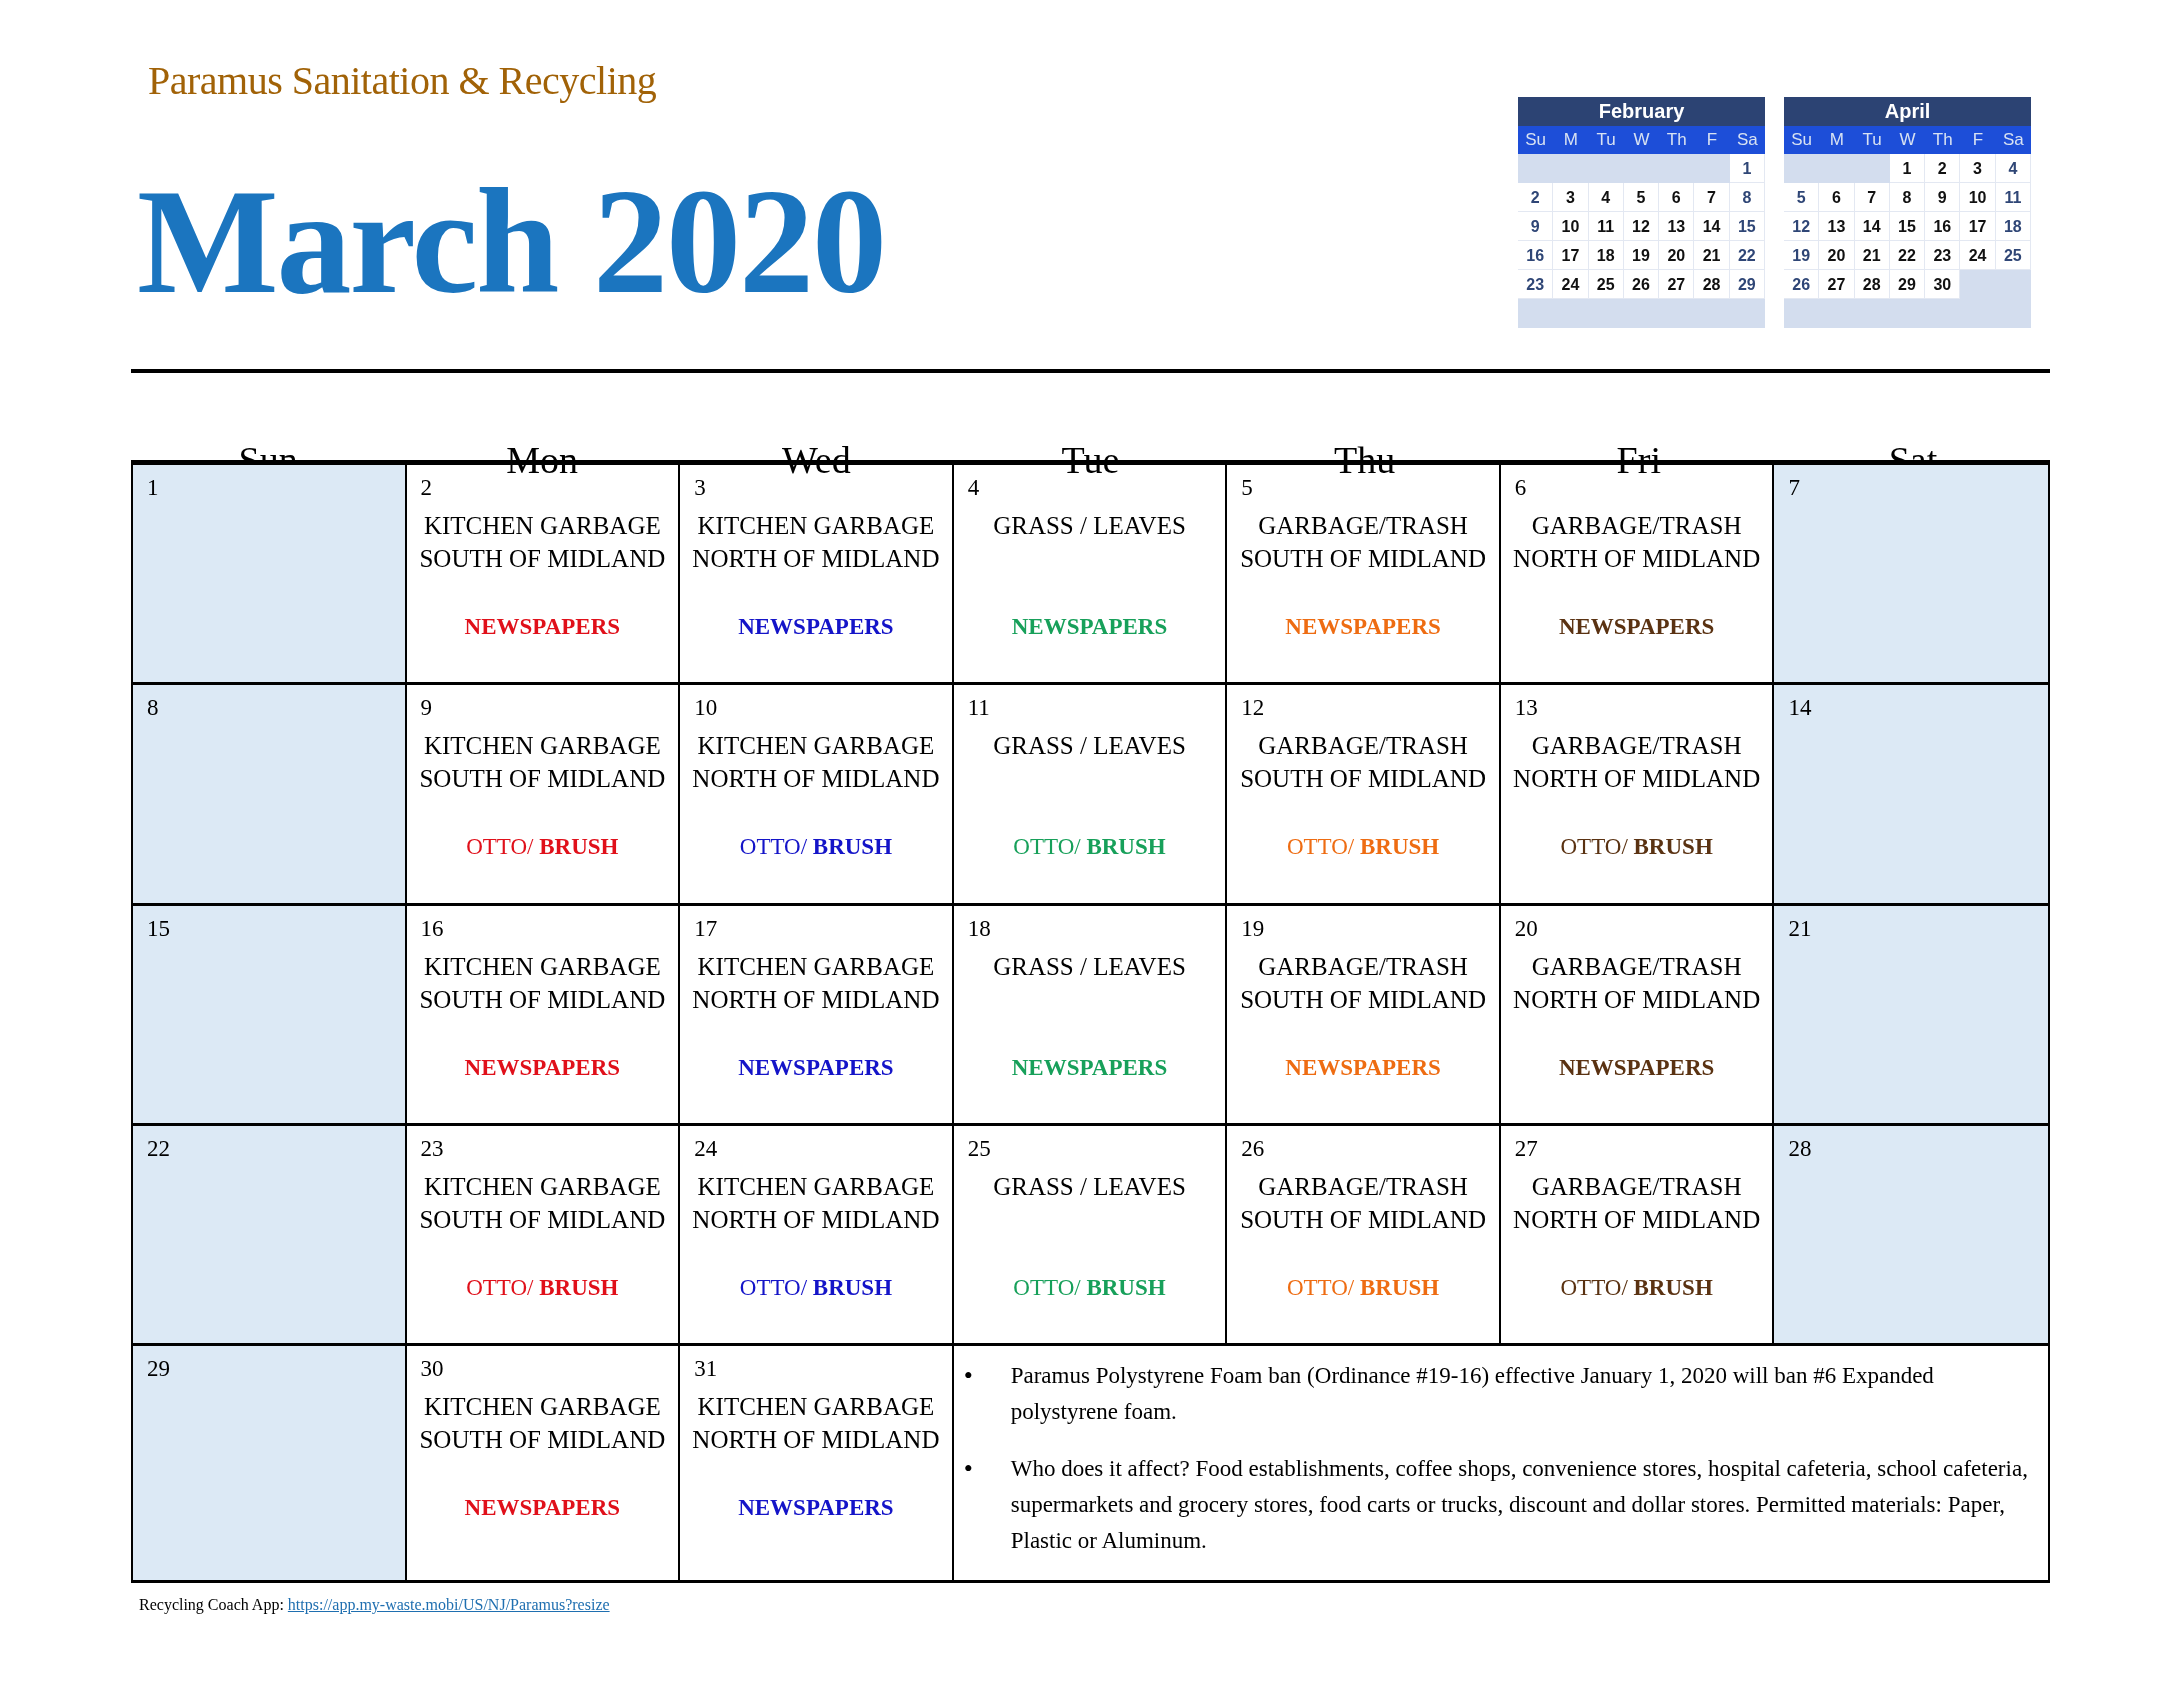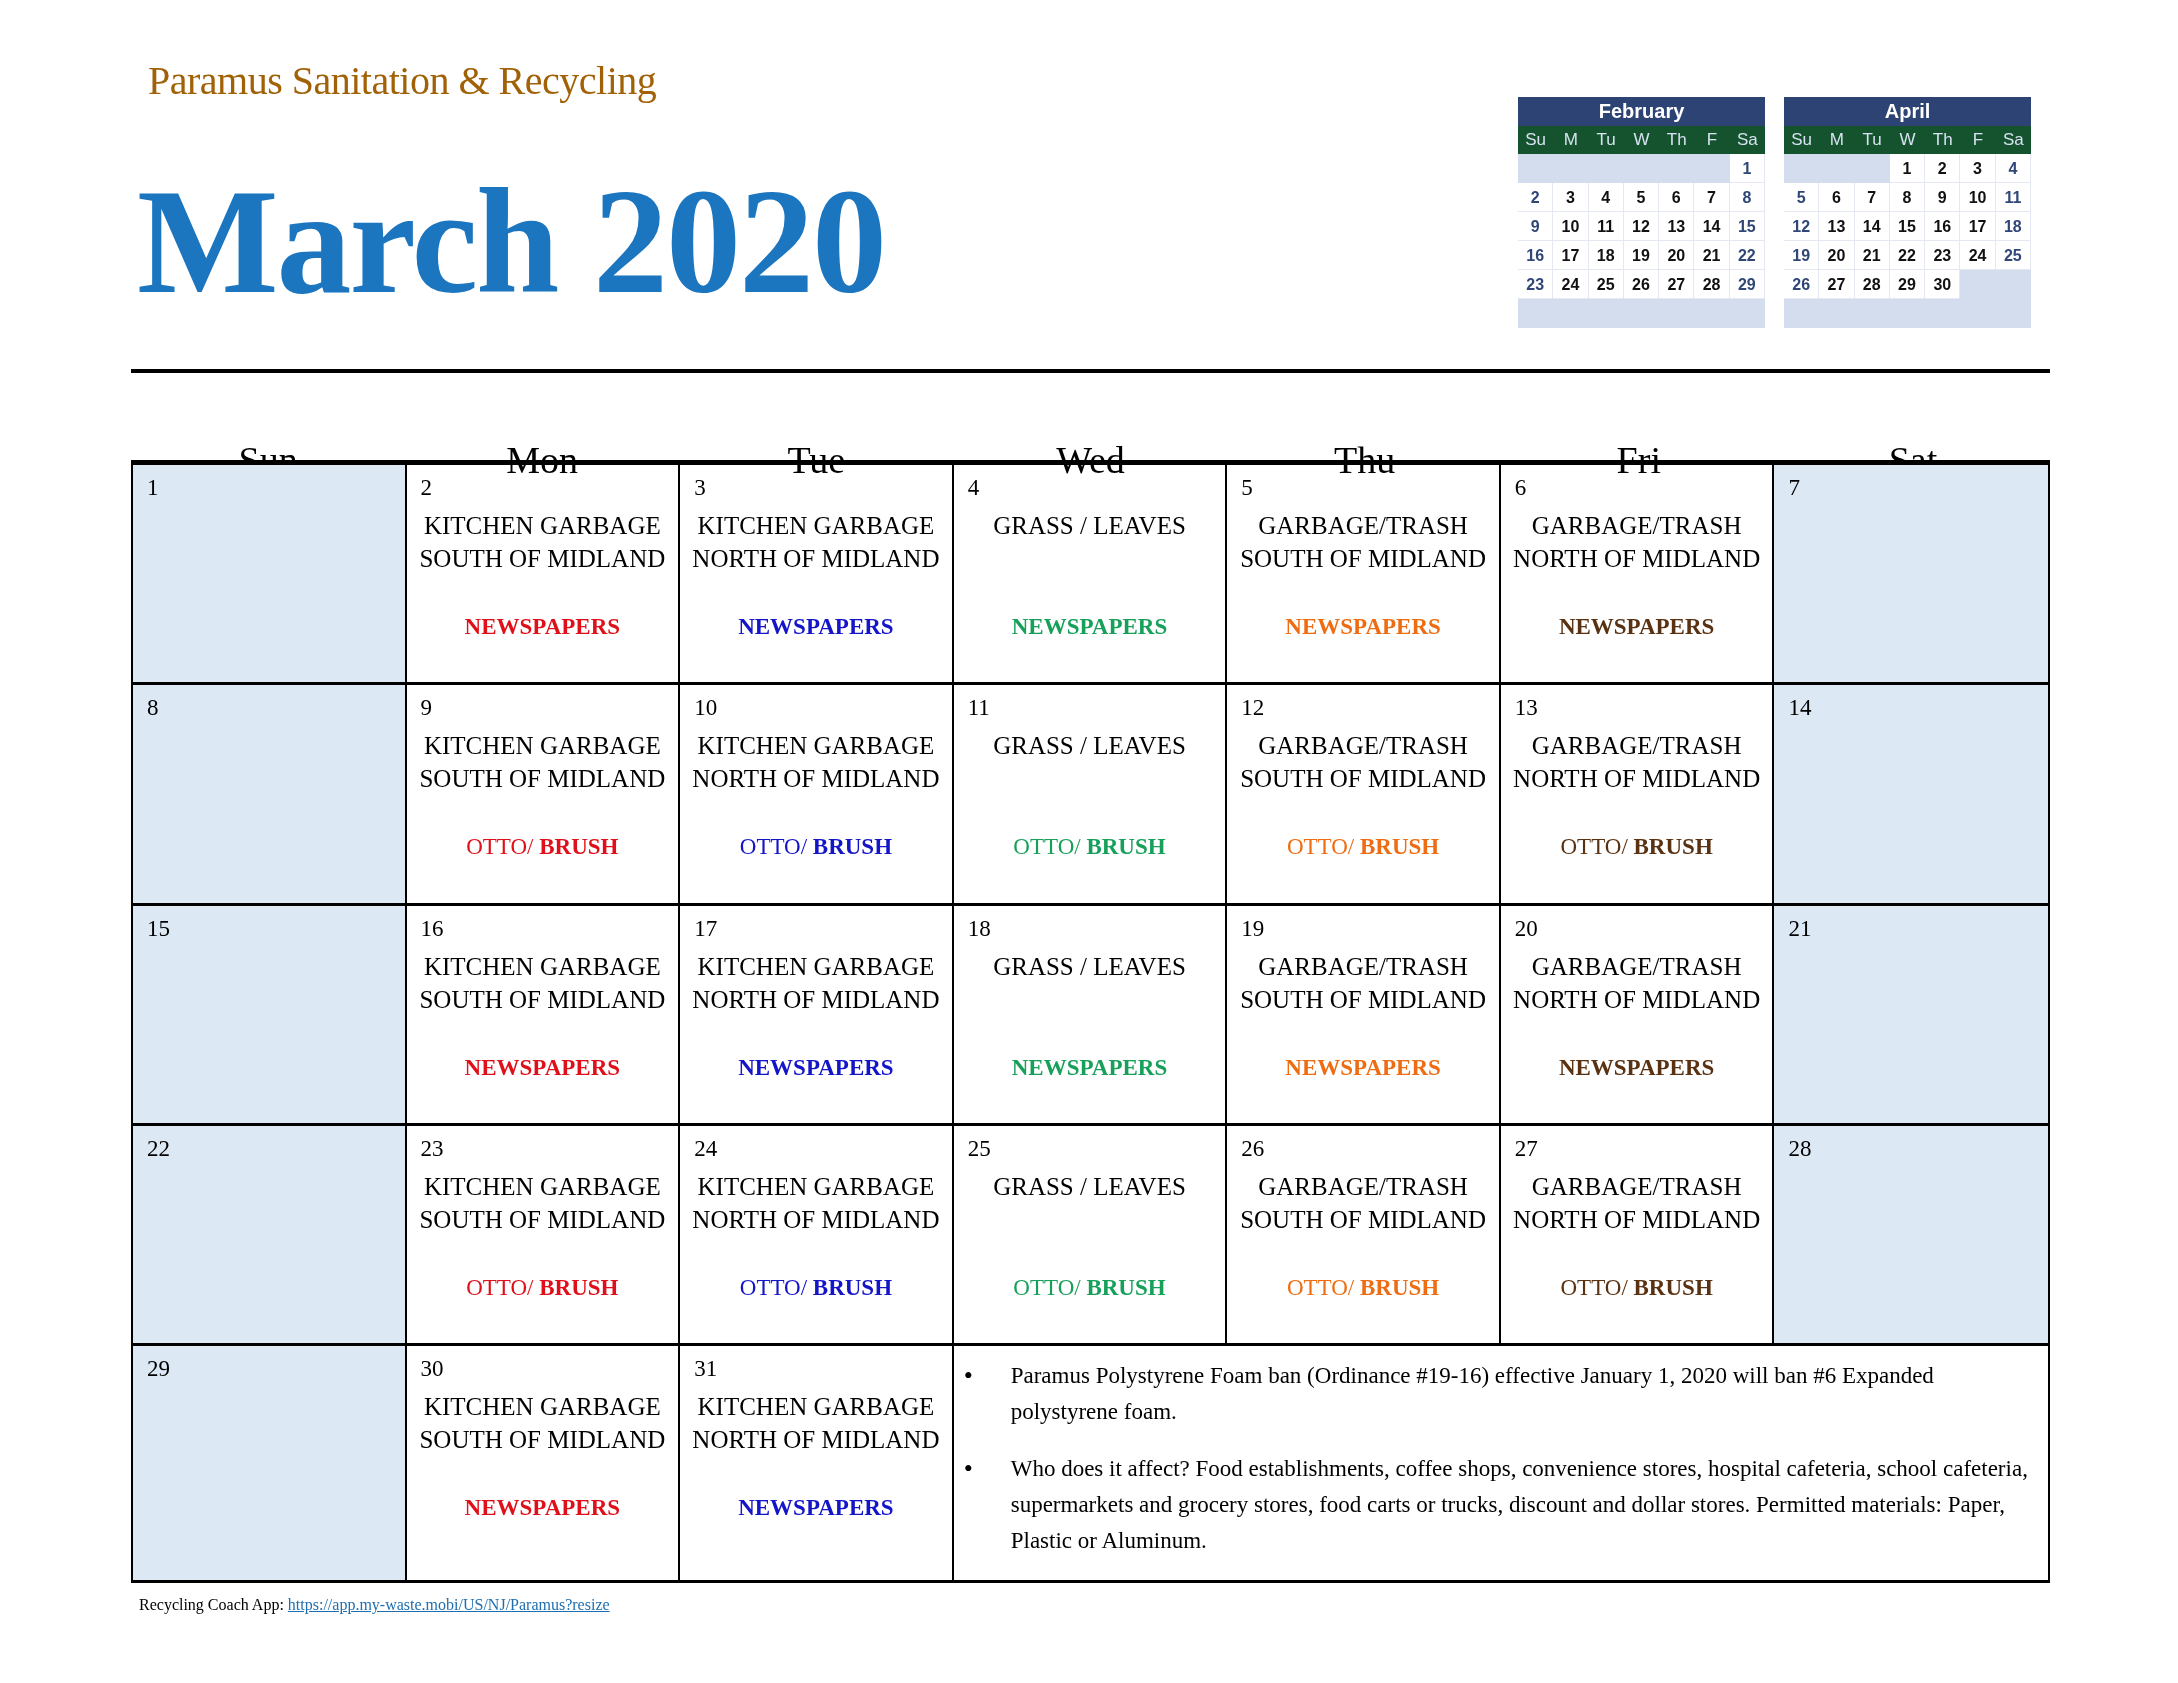--- a/index.html
+++ b/index.html
@@ -20,21 +20,21 @@
   
   .mini {
     position: absolute; top: 97px; width: 247px;
     font-family: "Liberation Sans", "DejaVu Sans", sans-serif;
   }
   .mini .mhead {
     height: 29px; background: #2c4373; color: #fff; font-weight: bold;
     font-size: 20px; text-align: center; line-height: 29px;
   }
   .mini .wdays {
-    display: grid; grid-template-columns: repeat(7, 1fr); height: 28px; background: #14532d;
+    display: grid; grid-template-columns: repeat(7, 1fr); height: 28px; background: #1d4ed8;
   }
   .mini .wdays span { color: #d8e2f2; font-size: 17px; text-align: center; line-height: 28px; }
   .mini .days {
     display: grid; grid-template-columns: repeat(7, 1fr); grid-auto-rows: 29px;
     background: #d3ddee;
   }
   .mini .days .d {
     background: #fff; font-weight: bold; font-size: 16px; text-align: center; line-height: 29px;
     color: #111; border-right: 1px solid #e3e8f2; border-bottom: 1px solid #e3e8f2; box-sizing: border-box;
   }
@@ -193,22 +193,22 @@
       <div class="e"></div>
       <div class="e"></div>
       <div class="e"></div>
     </div>
 </div>
 
 <div class="top-rule"></div>
 <div class="dow-row">
   <span>Sun</span>
   <span>Mon</span>
+  <span>Wed</span>
   <span>Tue</span>
-  <span>Wed</span>
   <span>Thu</span>
   <span>Fri</span>
   <span>Sat</span>
 </div>
 
 <div class="grid" id="cal-grid">
     <div class="cell weekend">
       <span class="num">1</span>
     </div>
     <div class="cell">

